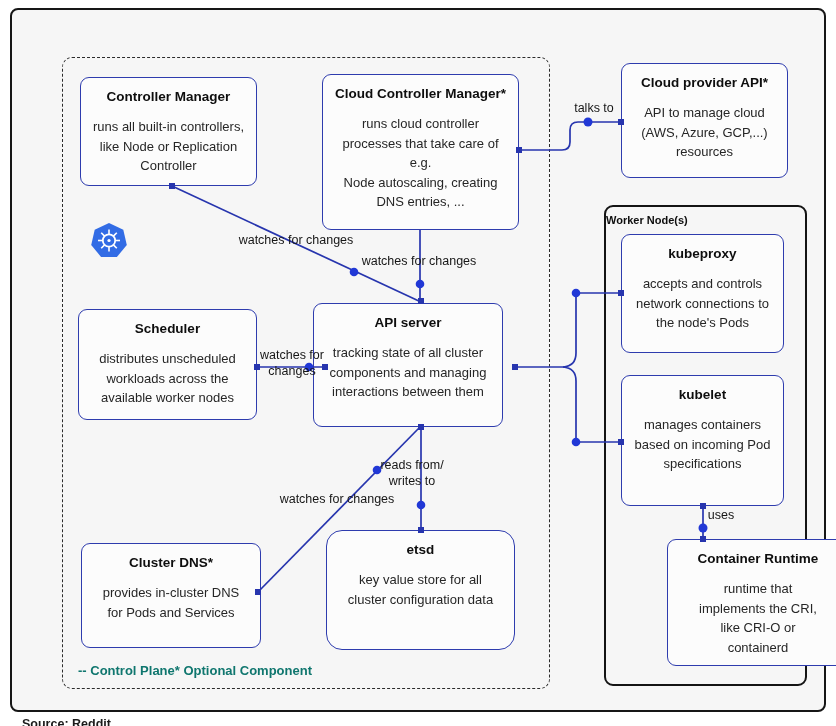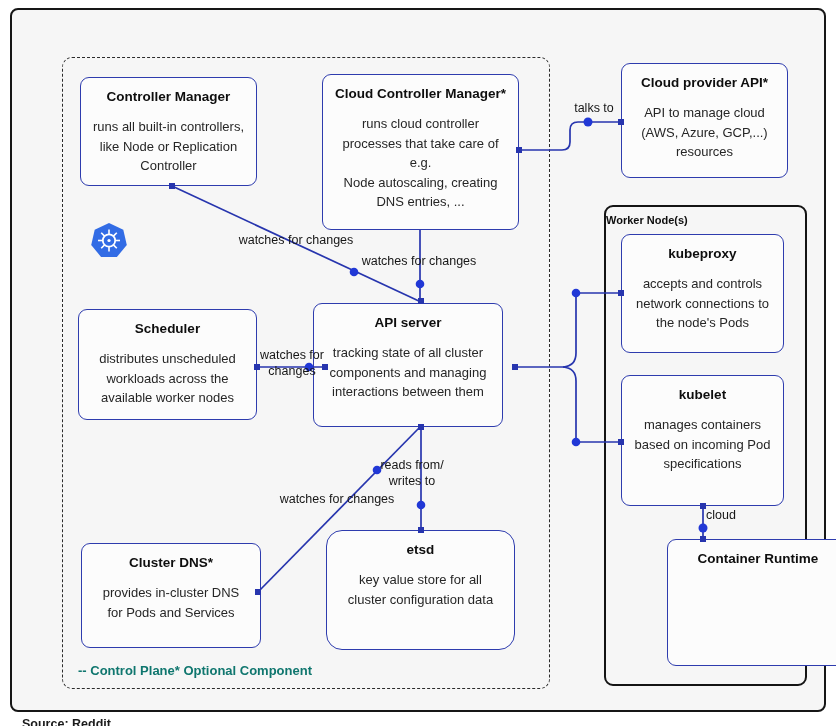--- a/index.html
+++ b/index.html
@@ -143,20 +143,24 @@
 
   <div class="box" style="left:621px;top:375px;width:163px;height:131px;">
     <div class="title">kubelet</div>
     <div class="body">manages containers
 based on incoming Pod
 specifications</div>
   </div>
 
   <div class="box" style="left:619px;top:539px;width:182px;height:127px;margin-left:48px;">
     <div class="title">Container Runtime</div>
+    <div class="body">runtime that
+implements the CRI,
+like CRI-O or
+containerd</div>
   </div>
 
   <svg class="wires" width="836" height="726" viewBox="0 0 836 726">
     <g stroke="#2735ae" stroke-width="1.7" fill="none">
 
       <line x1="172" y1="186" x2="421" y2="302"></line>
 
       <line x1="420" y1="230" x2="420" y2="303"></line>
 
       <path d="M519,150 H562 Q570,150 570,142 V130 Q570,122 578,122 H621"></path>
@@ -206,21 +210,21 @@
   </svg>
 
   <div class="edge-label" style="left:594px;top:109px;">talks to</div>
   <div class="edge-label" style="left:296px;top:241px;">watches for changes</div>
   <div class="edge-label" style="left:419px;top:262px;">watches for changes</div>
   <div class="edge-label" style="left:292px;top:364px;">watches for
 changes</div>
   <div class="edge-label" style="left:412px;top:474px;">reads from/
 writes to</div>
   <div class="edge-label" style="left:337px;top:500px;">watches for changes</div>
-  <div class="edge-label" style="left:721px;top:516px;">cloud</div>
+  <div class="edge-label" style="left:721px;top:516px;">uses</div>
 
   <div class="legend">
     <span>-- Control Plane</span>
     <span>* Optional Component</span>
   </div>
 
   <div class="source-note">Source: Reddit</div>
 </div>
 
 </body></html>

